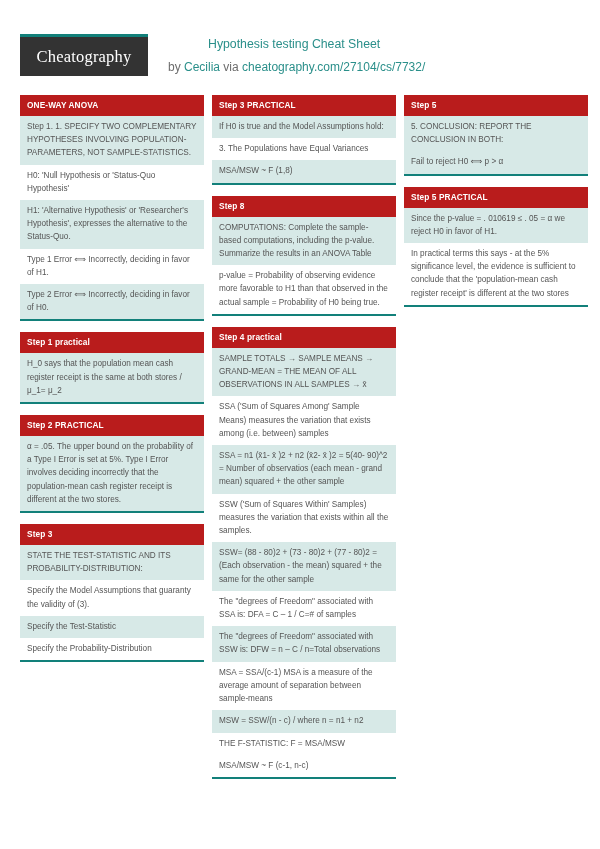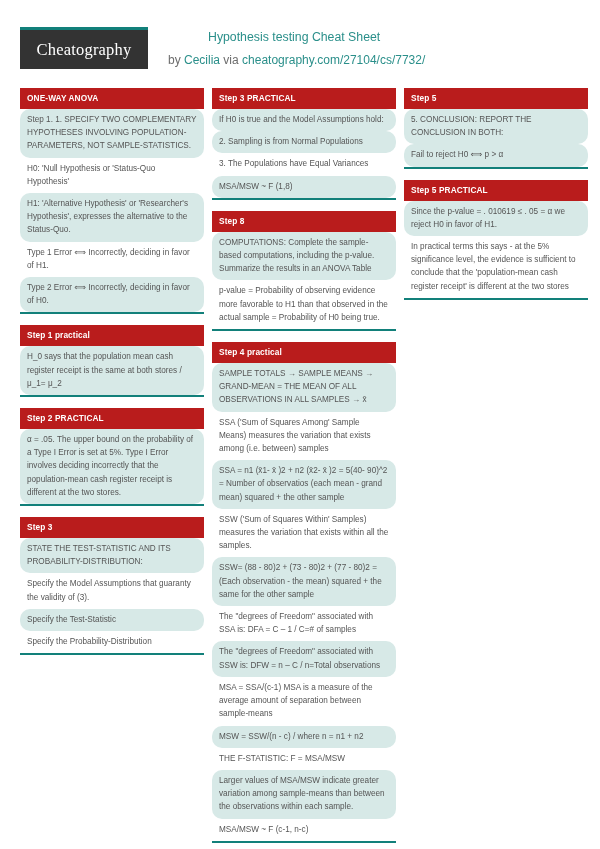--- a/index.html
+++ b/index.html
@@ -12,21 +12,21 @@
     background: #ffffff;
     font-family: "Liberation Sans", sans-serif;
     color: #4a4a4a;
     overflow: hidden;
   }
   .page {
     position: relative;
     width: 477px;
     height: 849px;
     box-sizing: border-box;
-    padding: 4px 20px;
+    padding: 11px 20px;
   }
 
   
   .header {
     display: flex;
     align-items: flex-start;
     padding-top: 23px;
     height: 52px;
   }
   .logo-box {
@@ -96,21 +96,20 @@
     line-height: 11px;
     letter-spacing: .1px;
   }
   .row {
     font-size: 8.2px;
     line-height: 13.2px;
     padding: 4px 7px 5px 7px;
     color: #555555;
     background: #ffffff;
     word-wrap: break-word;
-    border-radius: 10px;
   }
   .row.alt {
     background: #d7e9e7;
   }
 </style>
 </head>
 <body>
 
 <div class="page">
 
@@ -149,42 +148,40 @@
           <div class="row alt">STATE THE TEST-STATISTIC AND ITS PROBABILITY-DISTRIBUTION:</div>
           <div class="row">Specify the Model Assumptions that guaranty the validity of (3).</div>
           <div class="row alt">Specify the Test-Statistic</div>
           <div class="row">Specify the Probability-Distribution</div>
         </div>
       </div>
     <div class="column">
         <div class="block">
           <div class="block-header">Step 3 PRACTICAL</div>
           <div class="row alt">If H0 is true and the Model Assumptions hold:</div>
-          <div class="row alt">2. Sampling is from Normal Populations</div>
           <div class="row">3. The Populations have Equal Variances</div>
           <div class="row alt">MSA/MSW ~ F (1,8)</div>
         </div>
         <div class="block">
           <div class="block-header">Step 8</div>
           <div class="row alt">COMPUTATIONS: Complete the sample-based computations, including the p-value. Summarize the results in an ANOVA Table</div>
           <div class="row">p-value = Probability of observing evidence more favorable to H1 than that observed in the actual sample = Probability of H0 being true.</div>
         </div>
         <div class="block">
           <div class="block-header">Step 4 practical</div>
           <div class="row alt">SAMPLE TOTALS → SAMPLE MEANS → GRAND-MEAN = THE MEAN OF ALL OBSERVATIONS IN ALL SAMPLES → x̄</div>
           <div class="row">SSA ('Sum of Squares Among' Sample Means) measures the variation that exists among (i.e. between) samples</div>
           <div class="row alt">SSA = n1 (x̄1- x̄ )2 + n2 (x̄2- x̄ )2 = 5(40- 90)^2 = Number of observatios (each mean - grand mean) squared + the other sample</div>
           <div class="row">SSW ('Sum of Squares Within' Samples) measures the variation that exists within all the samples.</div>
           <div class="row alt">SSW= (88 - 80)2 + (73 - 80)2 + (77 - 80)2 = (Each observation - the mean) squared + the same for the other sample</div>
           <div class="row">The "degrees of Freedom" associated with SSA is: DFA = C – 1 / C=# of samples</div>
           <div class="row alt">The "degrees of Freedom" associated with SSW is: DFW = n – C / n=Total observations</div>
           <div class="row">MSA = SSA/(c-1) MSA is a measure of the average amount of separation between sample-means</div>
           <div class="row alt">MSW = SSW/(n - c) / where n = n1 + n2</div>
           <div class="row">THE F-STATISTIC: F = MSA/MSW</div>
-          <div class="row alt">Larger values of MSA/MSW indicate greater variation among sample-means than between the observations within each sample.</div>
           <div class="row">MSA/MSW ~ F (c-1, n-c)</div>
         </div>
       </div>
     <div class="column">
         <div class="block">
           <div class="block-header">Step 5</div>
           <div class="row alt">5. CONCLUSION: REPORT THE CONCLUSION IN BOTH:</div>
           <div class="row alt">Fail to reject H0 ⟺ p &gt; α</div>
         </div>
         <div class="block">

